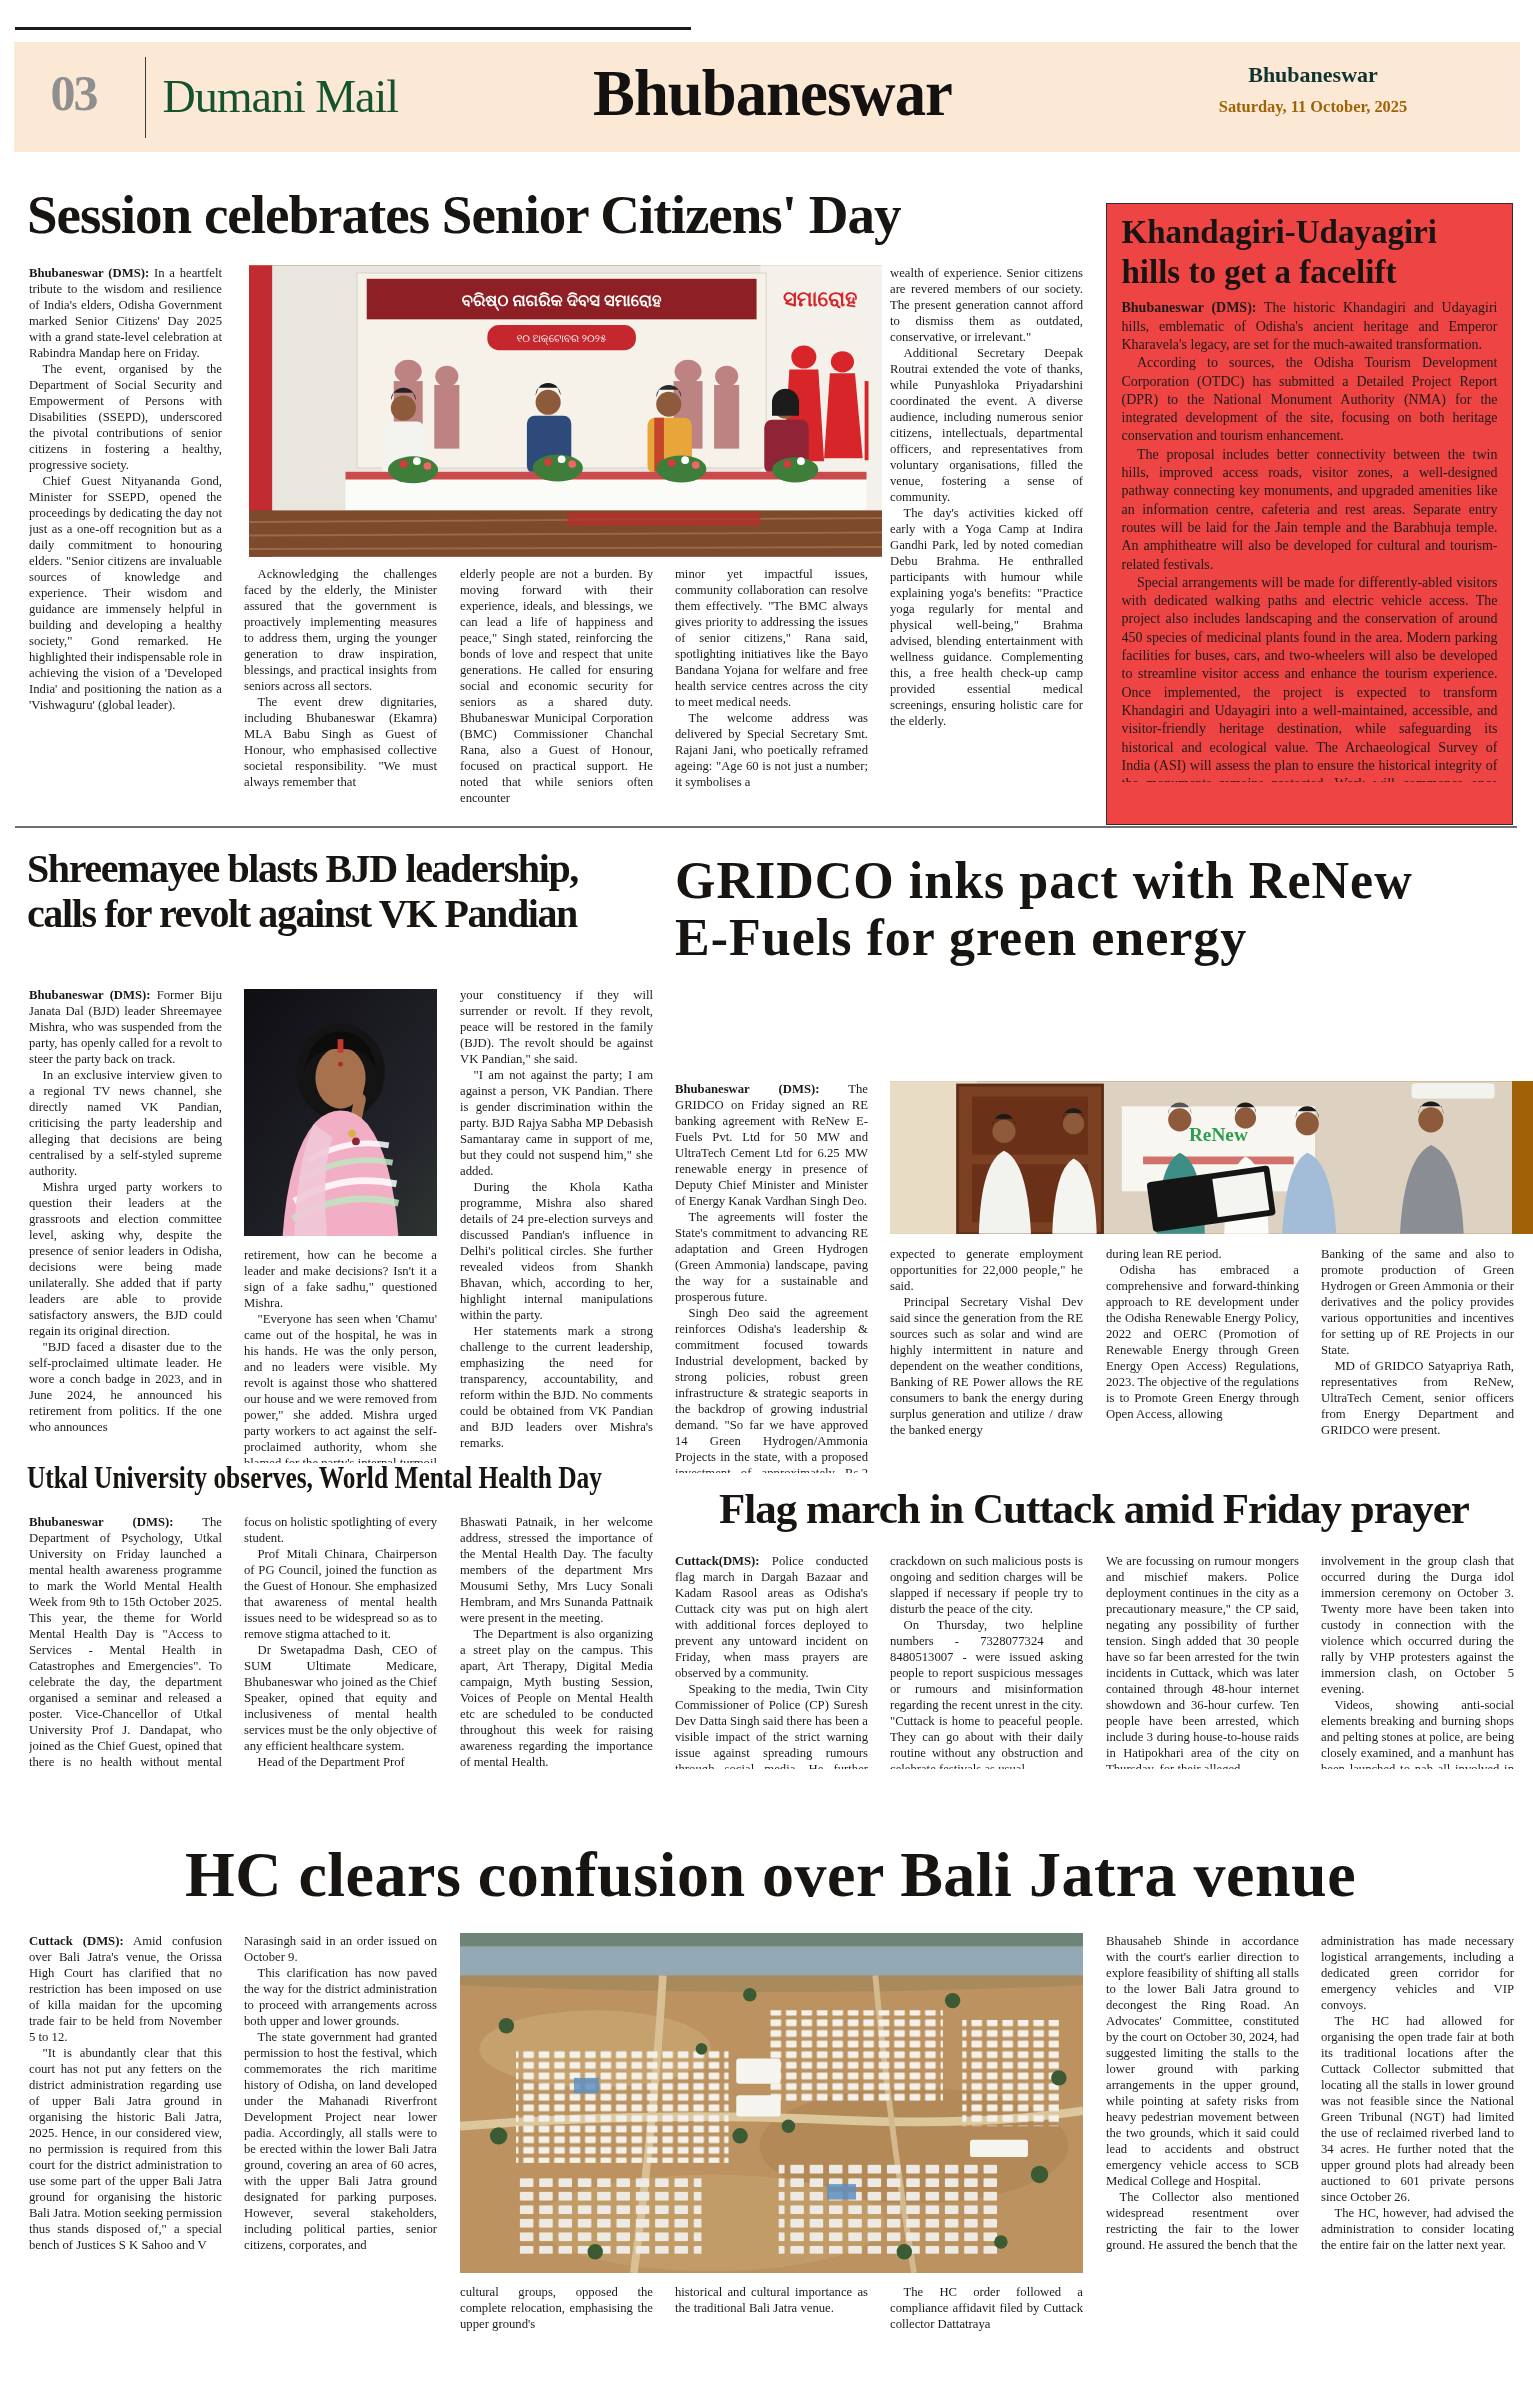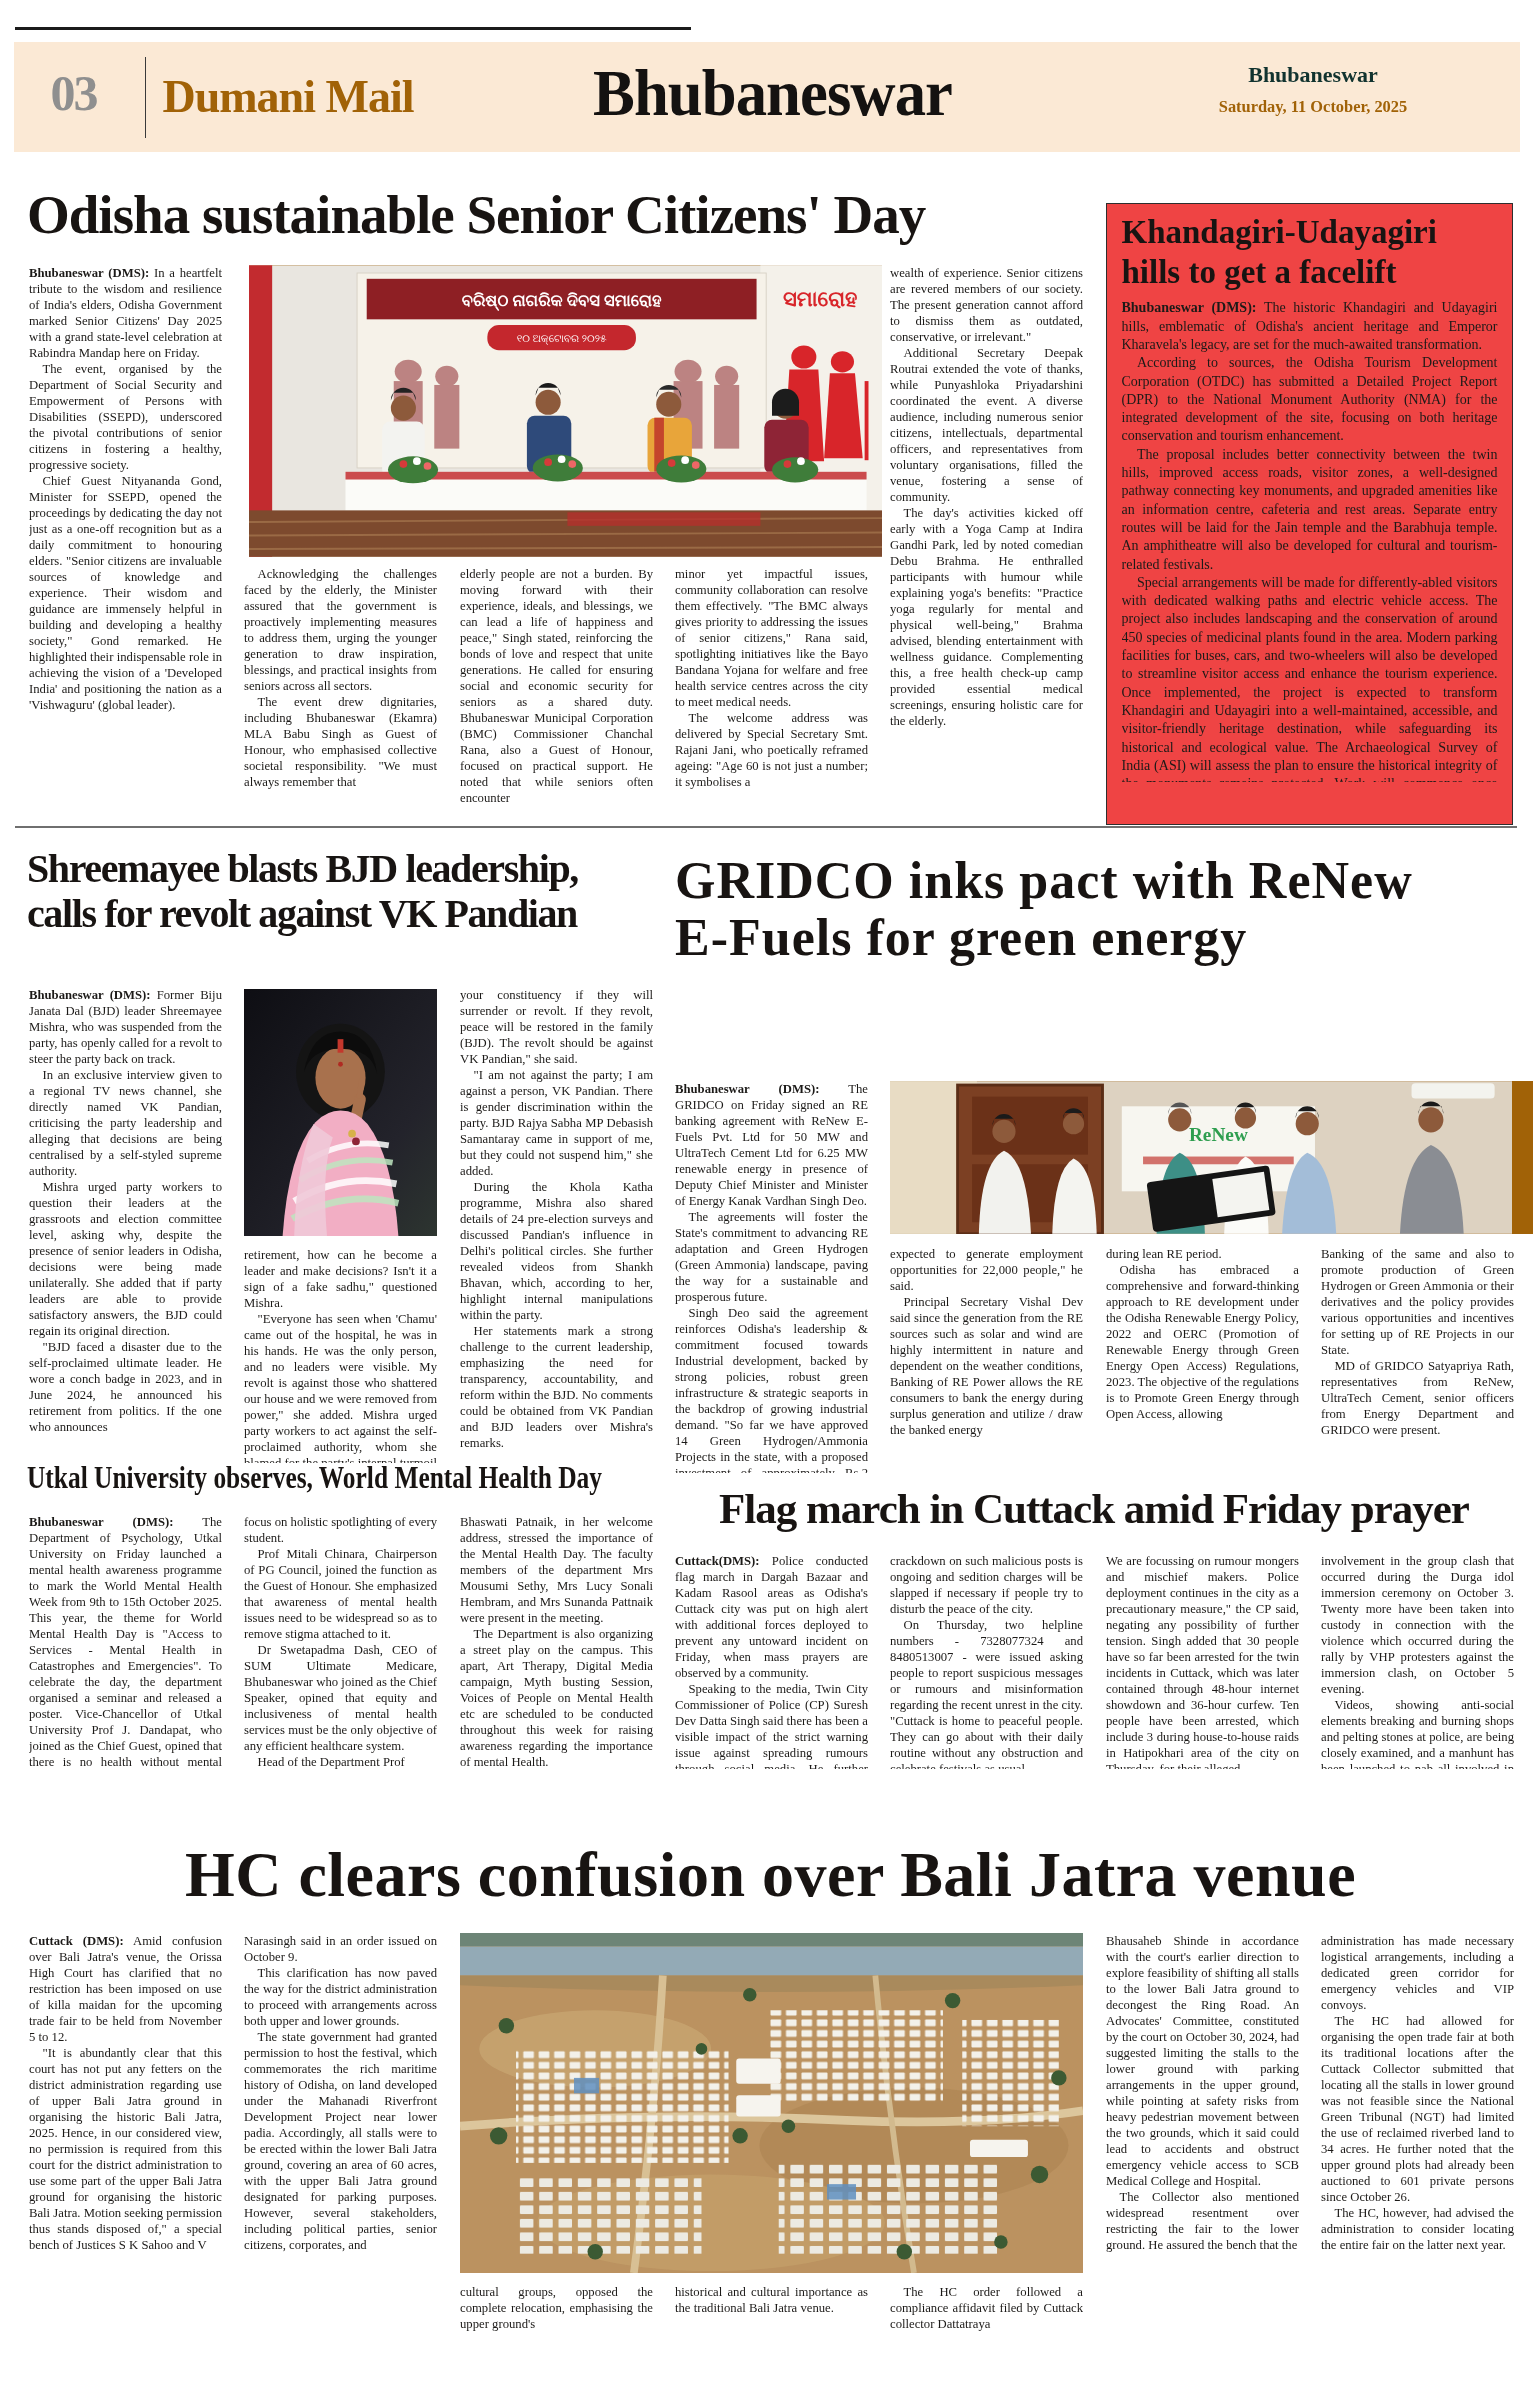--- a/index.html
+++ b/index.html
@@ -3,21 +3,21 @@
 <meta charset="utf-8">
 <style>
   html,body{margin:0;padding:0;background:#ffffff;}
   #page{position:relative;width:1533px;height:2390px;background:#ffffff;overflow:hidden;
         font-family:"Liberation Serif","DejaVu Serif",serif;color:#1c1a18;}
   .abs{position:absolute;}
   
   .topline{position:absolute;left:15.4px;top:27px;width:676px;height:2.9px;background:#1b1b1b;}
   .hdr{position:absolute;left:13.5px;top:42px;width:1506px;height:110px;background:#fbe9d5;}
   .pagenum{position:absolute;left:50px;top:64px;font-size:50px;color:#8f8f8f;font-weight:bold;letter-spacing:-1.9px;}
-  .masthead{position:absolute;left:162px;top:70px;font-size:46px;font-weight:bold;color:#a16207;letter-spacing:-1px;}
+  .masthead{position:absolute;left:162px;top:70px;font-size:46px;font-weight:normal;color:#14532d;letter-spacing:-1px;}
   .bigcity{position:absolute;left:483px;top:54px;width:579px;text-align:center;font-size:66px;font-weight:bold;
            color:#141211;letter-spacing:-1px;transform:scaleX(.95);transform-origin:center;}
   .rcity{position:absolute;left:1188px;top:62px;width:251px;text-align:center;font-size:22px;font-weight:bold;color:#11332f;}
   .rdate{position:absolute;left:1154px;top:97px;width:319px;text-align:center;font-size:16.4px;font-weight:bold;color:#a16207;}
   
   .hl{font-weight:bold;color:#181412;}
   .hl-senior{left:27px;top:183px;width:1072px;font-size:55px;letter-spacing:-1px;}
   .hl-shree{left:27px;top:846px;width:637px;font-size:40px;line-height:45px;letter-spacing:-1.4px;}
   .hl-gridco{left:675px;top:852px;width:838px;text-align:left;font-size:52px;line-height:57px;letter-spacing:1px;}
   .hl-utkal{left:27px;top:1460px;width:792px;font-size:31px;transform:scaleX(.82);transform-origin:left;white-space:nowrap;}
@@ -47,21 +47,21 @@
   <div class="topline"></div>
   <div class="hdr">
     <div class="pagenum abs" style="left:37px;top:22px;">03</div>
     <div style="position:absolute;left:131px;top:14.5px;width:1.9px;height:81px;background:#3a3a3a;"></div>
     <div class="masthead abs" style="left:149px;top:28px;">Dumani Mail</div>
     <div class="bigcity abs" style="left:469px;top:12.6px;">Bhubaneswar</div>
     <div class="rcity abs" style="left:1174px;top:20px;">Bhubaneswar</div>
     <div class="rdate abs" style="left:1140px;top:55px;">Saturday, 11 October, 2025</div>
   </div>
 
-  <div class="abs hl hl-senior">Odisha sustainable Senior Citizens' Day</div>
+  <div class="abs hl hl-senior">Session celebrates Senior Citizens' Day</div>
 
   <div class="col" style="left:29px;top:265px;height:554px;">
       <p><b>Bhubaneswar (DMS):</b> In a heartfelt tribute to the wisdom and resilience of India's elders, Odisha Government marked Senior Citizens' Day 2025 with a grand state-level celebration at Rabindra Mandap here on Friday.</p>
       <p class="ind">The event, organised by the Department of Social Security and Empowerment of Persons with Disabilities (SSEPD), underscored the pivotal contributions of senior citizens in fostering a healthy, progressive society.</p>
       <p class="ind">Chief Guest Nityananda Gond, Minister for SSEPD, opened the proceedings by dedicating the day not just as a one-off recognition but as a daily commitment to honouring elders. "Senior citizens are invaluable sources of knowledge and experience. Their wisdom and guidance are immensely helpful in building and developing a healthy society," Gond remarked. He highlighted their indispensable role in achieving the vision of a 'Developed India' and positioning the nation as a 'Vishwaguru' (global leader).</p>
     </div>
 
   <div class="photo" style="left:249px;top:265px;width:633px;height:292px;">
     <svg width="633" height="292" viewBox="0 0 656 302">
       <rect width="656" height="302" fill="#e9e6e0"></rect>

